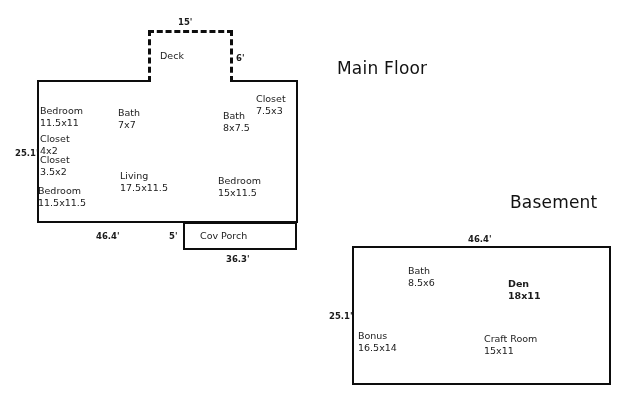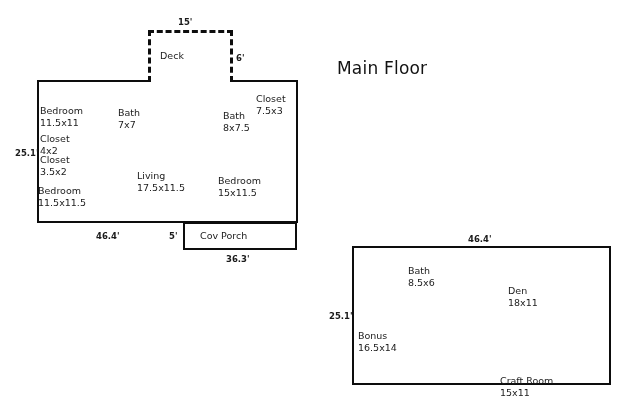--- a/index.html
+++ b/index.html
@@ -105,61 +105,62 @@
   <div class="room" style="left:40px; top:133px; width:42px; text-align:left;">
     <span class="room-name">Closet</span>
     <span class="room-dims" style="">4x2</span>
   </div>
 
   <div class="room" style="left:40px; top:154px; width:42px; text-align:left;">
     <span class="room-name">Closet</span>
     <span class="room-dims">3.5x2</span>
   </div>
 
-  <div class="room" style="left:137px; top:170px; width:66px;">
+  <div class="room" style="left:120px; top:170px; width:66px;">
     <span class="room-name">Living</span>
     <span class="room-dims">17.5x11.5</span>
   </div>
 
   <div class="room" style="left:218px; top:175px; width:62px;">
     <span class="room-name">Bedroom</span>
     <span class="room-dims">15x11.5</span>
   </div>
 
   <div class="room" style="left:38px; top:185px; width:78px;">
     <span class="room-name">Bedroom</span>
     <span class="room-dims">11.5x11.5</span>
   </div>
 
   <div class="plan-rect solid-outline" style="left:183px; top:222px; width:114px; height:28px;"></div>
   <div class="room" style="left:200px; top:230px; width:80px;">
     <span class="room-name">Cov Porch</span>
   </div>
   <div class="dim" style="left:226px; top:254px;">36.3'</div>
 
+  <div class="floor-title" style="left:510px; top:192px;">Basement</div>
 
   <div class="plan-rect solid-outline" style="left:352px; top:246px; width:259px; height:139px;"></div>
 
   <div class="dim" style="left:329px; top:311px;">25.1'</div>
   <div class="dim" style="left:468px; top:234px;">46.4'</div>
 
 
   <div class="room" style="left:408px; top:265px; width:48px;">
     <span class="room-name">Bath</span>
     <span class="room-dims">8.5x6</span>
   </div>
 
-  <div class="room" style="left:508px; top:285px; width:48px;">
+  <div class="room" style="left:508px; top:278px; width:48px;font-weight:bold;">
     <span class="room-name">Den</span>
     <span class="room-dims">18x11</span>
   </div>
 
   <div class="room" style="left:358px; top:330px; width:58px;">
     <span class="room-name">Bonus</span>
     <span class="room-dims">16.5x14</span>
   </div>
 
-  <div class="room" style="left:500px; top:333px; width:72px;margin-top:42px;">
+  <div class="room" style="left:484px; top:333px; width:72px;">
     <span class="room-name">Craft Room</span>
     <span class="room-dims">15x11</span>
   </div>
 
 </div>
 
 </body></html>

